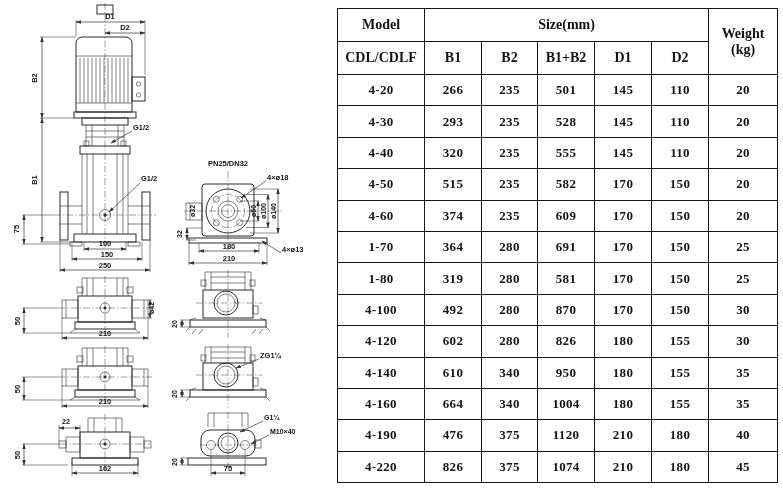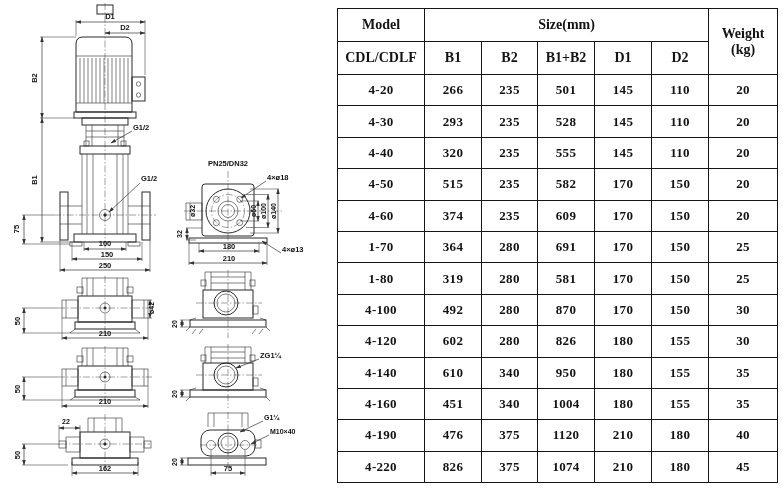--- a/index.html
+++ b/index.html
@@ -380,21 +380,21 @@
           <td>4-140</td>
           <td>610</td>
           <td>340</td>
           <td>950</td>
           <td>180</td>
           <td>155</td>
           <td>35</td>
         </tr>
         <tr>
           <td>4-160</td>
-          <td>451</td>
+          <td>664</td>
           <td>340</td>
           <td>1004</td>
           <td>180</td>
           <td>155</td>
           <td>35</td>
         </tr>
         <tr>
           <td>4-190</td>
           <td>476</td>
           <td>375</td>

